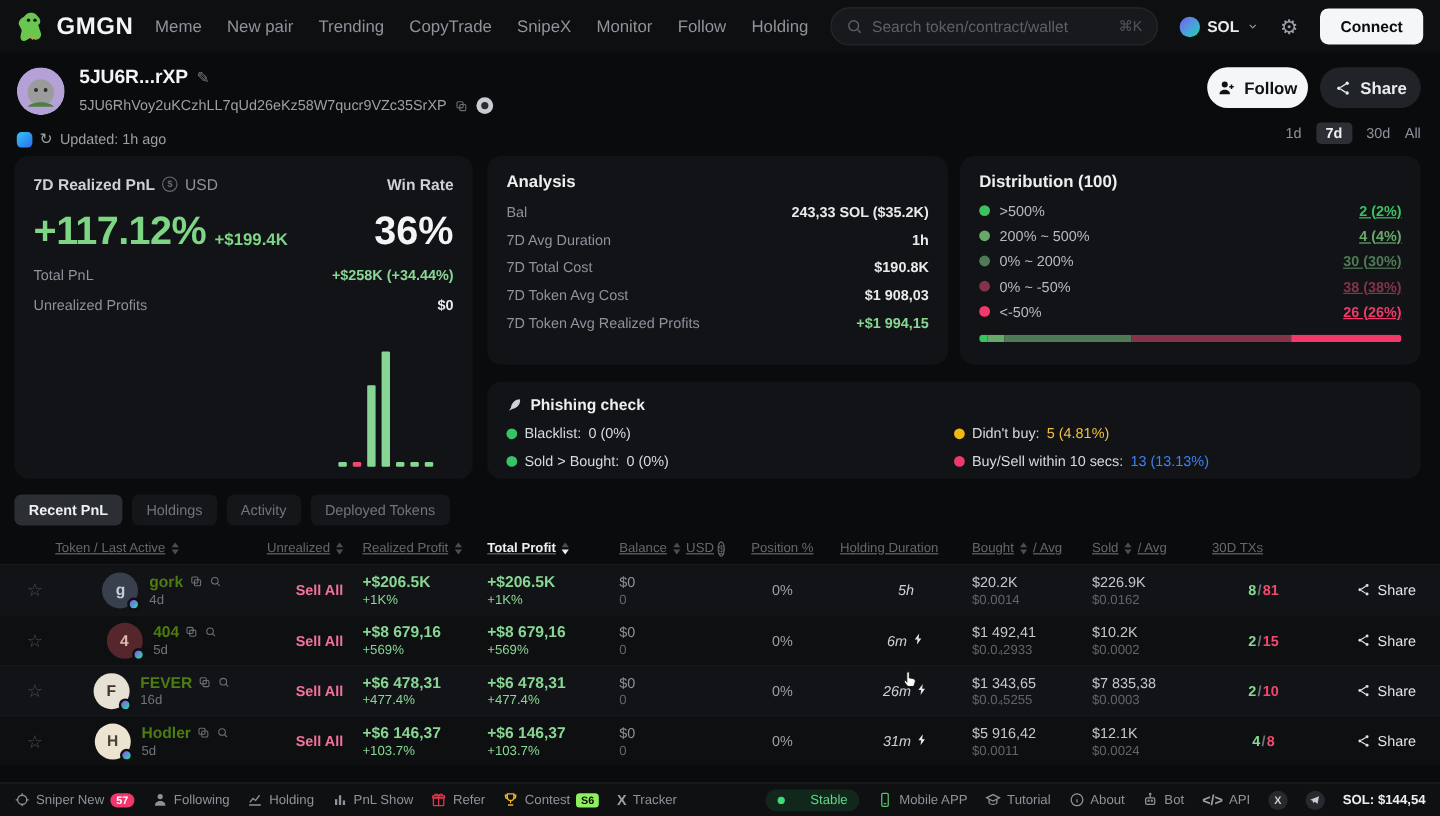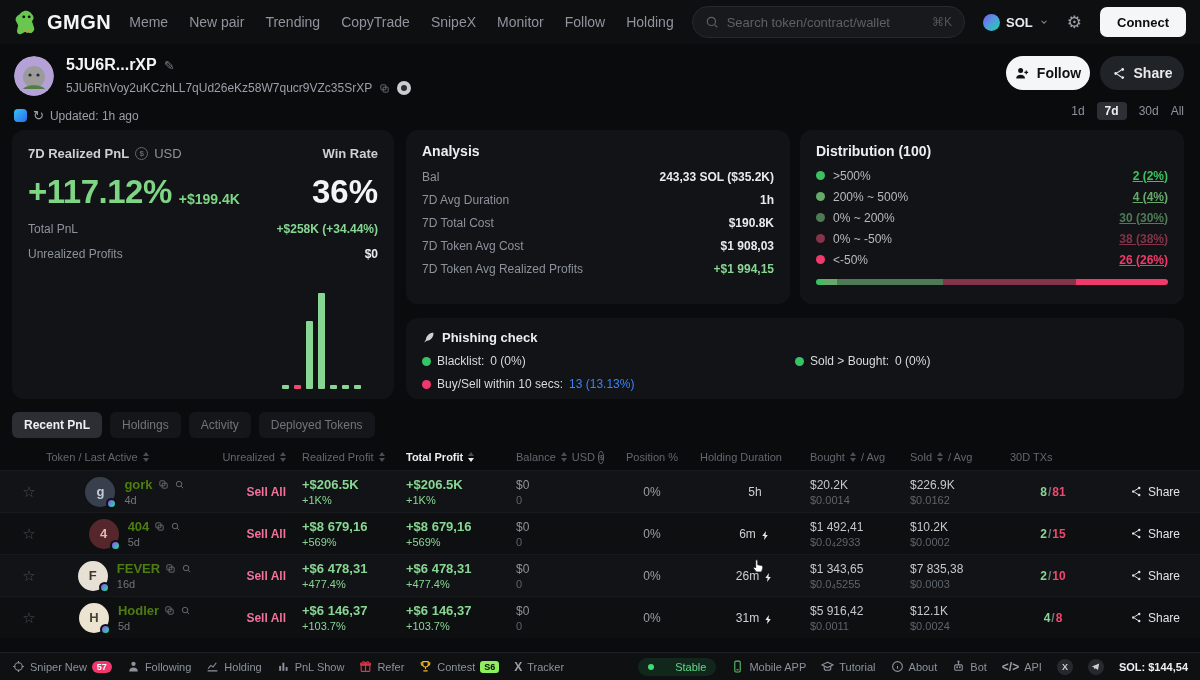--- a/index.html
+++ b/index.html
@@ -99,21 +99,21 @@
   .tabs { position:absolute; left:12px; top:412px; display:flex; gap:8px; }
   .tab { height:26px; padding:0 12px; border-radius:6px; background:#141619; color:#70757c; font-size:12px;
          display:flex; align-items:center; cursor:pointer; white-space:nowrap; }
   .tab.active { background:#2b2e33; color:#eef0f3; font-weight:700; }
 
   
   .table { position:absolute; left:0; right:0; top:444px; }
   .thead, .trow { display:grid; padding:0 12px;
     grid-template-columns:34px 178px 78px 104px 110px 88px 96px 110px 100px 100px 86px 1fr;
     align-items:center; }
-  .thead { height:26px; color:#63686f; font-size:11px; }
+  .thead { height:26px; color:#63686f; font-size:11px;text-decoration:underline; }
   .hcell { display:flex; align-items:center; gap:3px; white-space:nowrap; cursor:pointer; }
   .hcell.center { justify-content:center; }
   .hcell.right { justify-content:flex-end; padding-right:14px; }
   .hcell.active { color:#eceef0; font-weight:700; }
   .sort { display:inline-flex; flex-direction:column; margin:0 2px; }
   .tu { width:0; height:0; border-left:3px solid transparent; border-right:3px solid transparent;
         border-bottom:4px solid #4a4e54; margin-bottom:2px; }
   .td { width:0; height:0; border-left:3px solid transparent; border-right:3px solid transparent;
         border-top:4px solid #4a4e54; }
   .active .td { border-top-color:#eceef0; }
@@ -135,21 +135,21 @@
   .tok-name { font-size:13px; font-weight:700; color:#4d7c0f; cursor:pointer; }
   .tok-age { font-size:11px; color:#70757c; margin-top:2px; }
   .c-sell { align-items:flex-end; padding-right:16px; }
   .sellall { color:#f2729a; font-size:12px; font-weight:600; cursor:pointer; }
   .l1 { font-size:13px; font-weight:700; }
   .l2 { font-size:11px; margin-top:2px; }
   .dim { color:#8d939a; font-weight:400; font-size:12px; }
   .dimmer { color:#5f646b; font-weight:400; }
   .mid { color:#c4c8cd; font-weight:400; font-size:12px; }
   .c-pos { color:#9aa0a6; font-size:12px; align-items:center; }
-  .c-dur { flex-direction:row; align-items:flex-end; gap:4px; color:#cdd0d5; font-size:12px; }
+  .c-dur { flex-direction:row; align-items:flex-start; gap:4px; color:#cdd0d5; font-size:12px;font-style:italic; }
   .flip { width:11px; height:11px; }
   .c-txs { flex-direction:row; align-items:center; gap:1px; font-size:12px; font-weight:600; }
   .c-share { flex-direction:row; align-items:center; justify-content:flex-end; gap:5px;
              color:#dfe2e6; font-size:12px; padding-right:8px; cursor:pointer; }
   .share-ic { width:13px; height:13px; fill:#dfe2e6; }
 
   
   .footer { position:absolute; left:0; right:0; bottom:0; height:28px; background:#0e1012;
             border-top:1px solid #1e2124; display:flex; align-items:center; padding:0 12px;
             gap:15px; font-size:11px; color:#8d929c; }
@@ -376,20 +376,25 @@
       <svg viewBox="0 0 24 24">
           <path d="M21 3c-7 0-13 5-14 13l-3 5 5-3c8-1 13-8 12-15z"></path>
         </svg>
       <span>Phishing check</span>
     </div>
     <div class="ph-grid">
       <div class="ph-item">
         <span class="pdot" style="background:#35c466;"></span>
         <span>Blacklist:</span>
         <span>0 (0%)</span>
+      </div>
+      <div class="ph-item">
+        <span class="pdot" style="background:#f0b90b;"></span>
+        <span>Didn't buy:</span>
+        <span class="yellow">5 (4.81%)</span>
       </div>
       <div class="ph-item">
         <span class="pdot" style="background:#35c466;"></span>
         <span>Sold &gt; Bought:</span>
         <span>0 (0%)</span>
       </div>
       <div class="ph-item">
         <span class="pdot" style="background:#f0386e;"></span>
         <span>Buy/Sell within 10 secs:</span>
         <span class="pinkred">13 (13.13%)</span>

